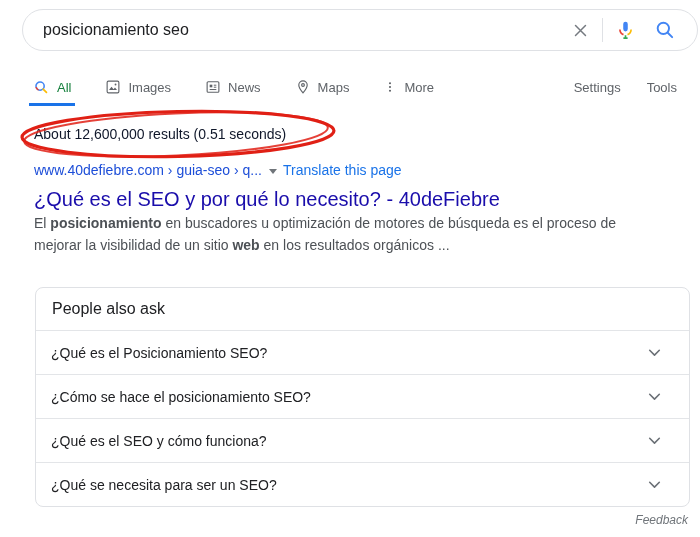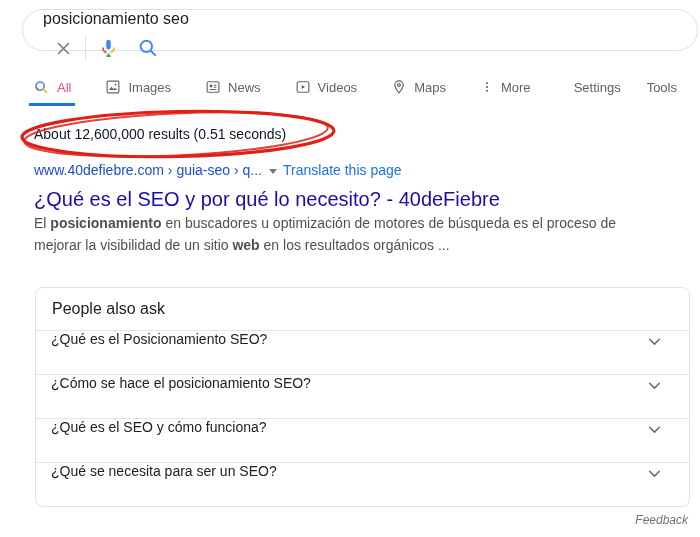--- a/index.html
+++ b/index.html
@@ -6,21 +6,21 @@
   .page {
     position:relative; width:700px; height:537px; background:#ffffff;
     font-family:"Liberation Sans", sans-serif; overflow:hidden;
     -webkit-font-smoothing:antialiased;
   }
 
   
   .search-bar {
     position:absolute; left:22px; top:9px; width:676px; height:42px;
     box-sizing:border-box; border:1px solid #dfe1e5; border-radius:22px;
-    display:flex; padding:0 12px 0 20px; background:#fff;flex-direction:column;
+    display:flex; align-items:center; padding:0 12px 0 20px; background:#fff;
   }
   .search-input {
     flex:1; border:none; outline:none; font-size:16px; color:#202124;
     font-family:"Liberation Sans", sans-serif; background:transparent; padding:0;
   }
   .search-controls { display:flex; align-items:center; }
   .icon-btn {
     border:none; background:transparent; padding:0; margin:0; cursor:pointer;
     display:flex; align-items:center; justify-content:center; height:40px; width:40px;
   }
@@ -30,21 +30,21 @@
   .tabs-row {
     position:absolute; left:23px; right:23px; top:76px; height:22px;
     display:flex; justify-content:space-between; align-items:center;
     font-size:13px; color:#5f6368;
   }
   .tabs-left { display:flex; align-items:center; gap:14px; }
   .tab {
     position:relative; display:flex; align-items:center; gap:7px;
     padding:0 10px; height:22px; cursor:pointer; white-space:nowrap;
   }
-  .tab.active { color:#ec4899; }
+  .tab.active { color:#15803d; }
   .tab-underline {
     position:absolute; left:6px; right:6px; bottom:-8px; height:3px;
     background:#1a73e8;
   }
   .tabs-right { display:flex; align-items:center; gap:26px; color:#5f6368; }
   .tabs-right span { cursor:pointer; }
 
   
   .stats {
     position:absolute; left:34px; top:126px; font-size:14px; color:#0f172a;
@@ -70,21 +70,21 @@
   
   .paa {
     position:absolute; left:35px; top:287px; width:655px; box-sizing:border-box;
     border:1px solid #dfe1e5; border-radius:8px; background:#fff;
   }
   .paa-header {
     height:42px; display:flex; align-items:center; padding:0 16px;
     font-size:16px; color:#202124;
   }
   .paa-row {
-    height:43px; border-top:1px solid #e3e5e8; display:flex; align-items:flex-start;
+    height:43px; border-top:1px solid #e3e5e8; display:flex; align-items:center;
     justify-content:space-between; padding:0 24px 0 15px; cursor:pointer;
   }
   .paa-question { font-size:14px; color:#202124; }
   .feedback {
     position:absolute; right:12px; top:513px; font-size:12px; font-style:italic;
     color:#70757a; cursor:pointer;text-align:right;
   }
 </style>
 </head>
 <body>
@@ -153,29 +153,20 @@
         <span style="display:flex">
           <svg width="16" height="16" viewBox="0 0 24 24" fill="none" stroke="#5f6368" stroke-width="1.7">
             <rect x="3.2" y="4.2" width="17.6" height="15.6" rx="1.6"></rect>
             <path d="M7 8.5h4v4H7z" fill="#5f6368" stroke="none"></path>
             <path d="M13.2 9.3h3.8M13.2 12.3h3.8M7 15.8h10" stroke-width="1.5"></path>
           </svg>
         </span>
         <span>News</span>
       </div>
 
-      <div class="tab">
-        <span style="display:flex">
-          <svg width="16" height="16" viewBox="0 0 24 24" fill="none" stroke="#5f6368" stroke-width="1.7">
-            <rect x="3.2" y="4.2" width="17.6" height="15.6" rx="2"></rect>
-            <path d="M10 9l5.2 3-5.2 3z" fill="#5f6368" stroke="none"></path>
-          </svg>
-        </span>
-        <span>Videos</span>
-      </div>
 
       <div class="tab">
         <span style="display:flex">
           <svg width="16" height="16" viewBox="0 0 24 24" fill="none" stroke="#5f6368" stroke-width="1.7">
             <path d="M12 2.8c-3.5 0-6.3 2.8-6.3 6.3 0 4.7 6.3 11.6 6.3 11.6s6.3-6.9 6.3-11.6c0-3.5-2.8-6.3-6.3-6.3z"></path>
             <circle cx="12" cy="9" r="2.1"></circle>
           </svg>
         </span>
         <span>Maps</span>
       </div>

